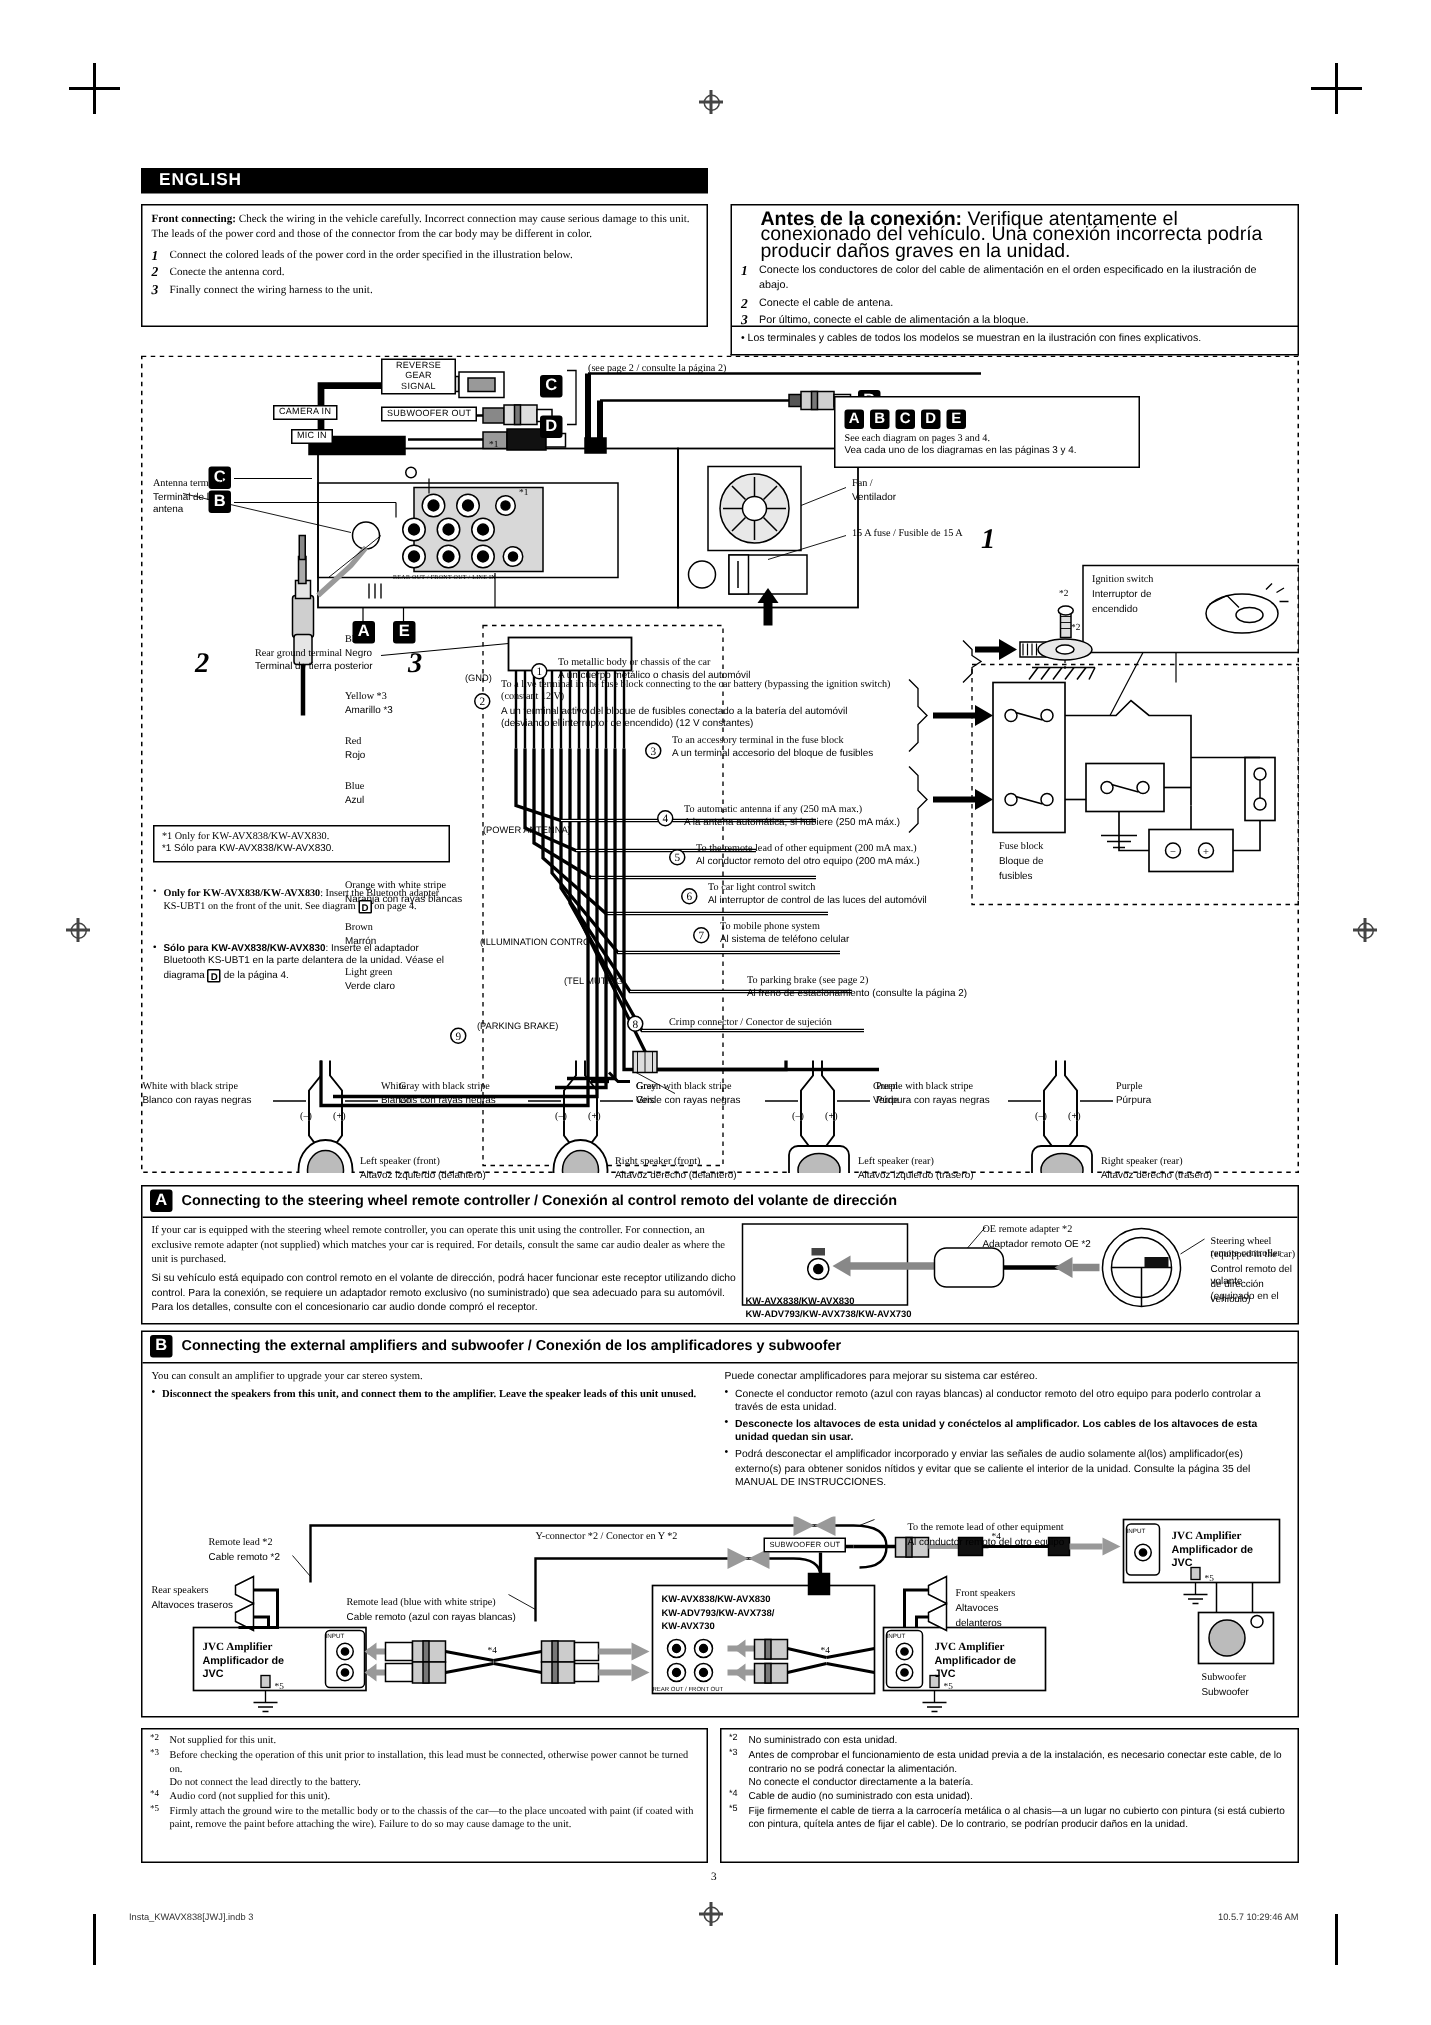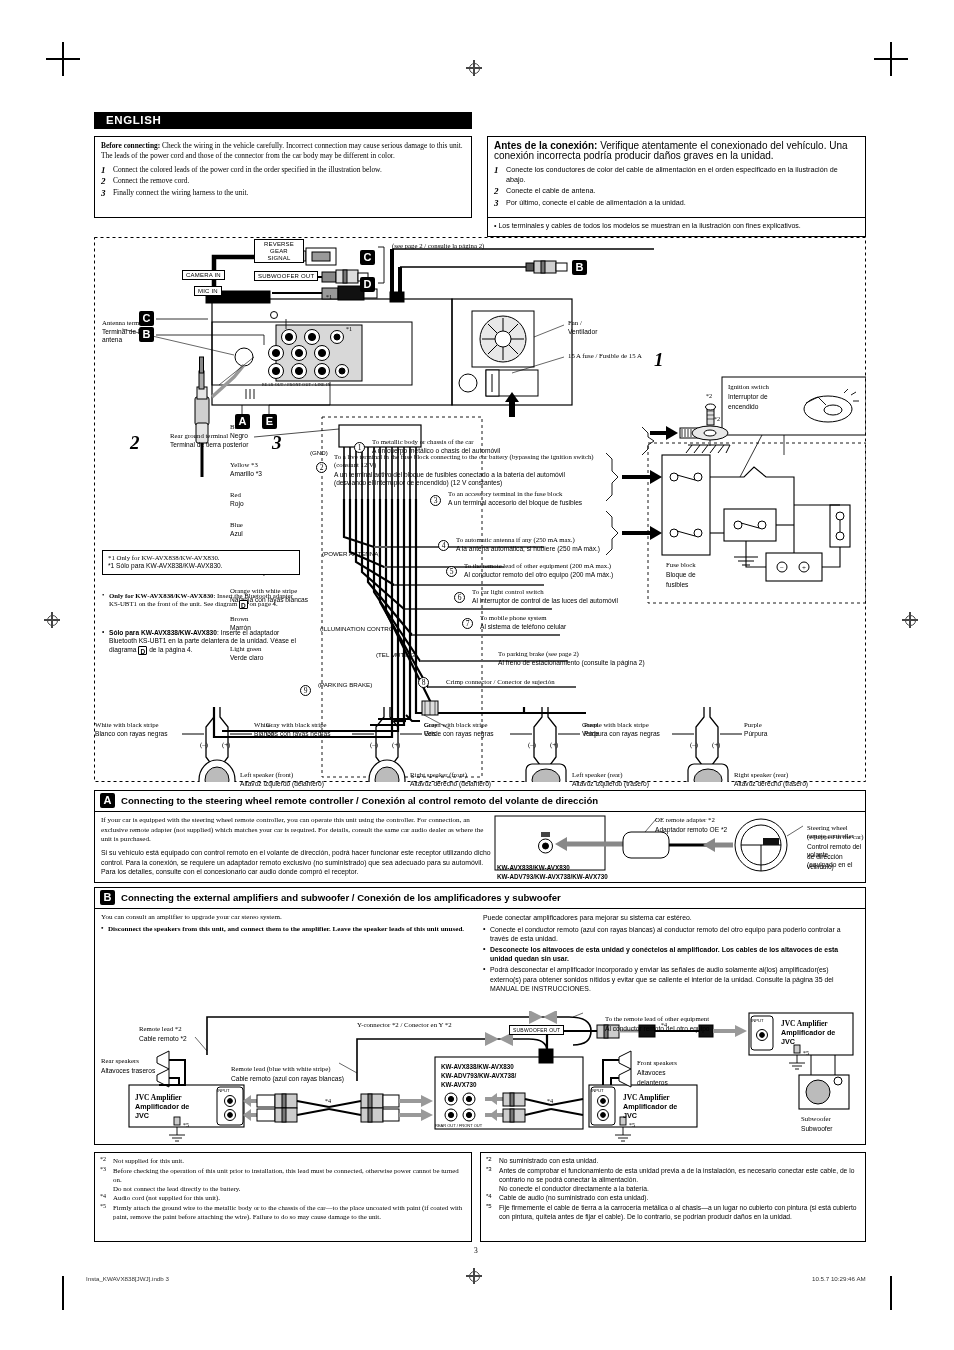--- a/index.html
+++ b/index.html
@@ -29,21 +29,21 @@
     font-size:11.5px; font-weight:600; letter-spacing:.6px;
     padding:3px 0 3px 12px; height:17px; line-height:11px;
   }
 
   .ibox { position:absolute; border:1px solid #000; }
 
   .en { font-family:"Liberation Serif", serif; }
   .es { font-family:"Liberation Sans", sans-serif; }
 
   .lead { font-size:7.4px; line-height:10.4px; }
-  .lead.es { font-size:10px; line-height:10.4px; }
+  .lead.es { font-size:13px; line-height:10.4px;margin-left:13px; }
   .lead b { font-weight:bold; }
 
   .numlist { margin:3px 0 0 0; }
   .numrow { display:flex; align-items:flex-start; margin-bottom:1.5px; }
   .numrow .n {
     font-family:"Liberation Serif", serif;
     font-weight:bold; font-style:italic; font-size:9px;
     width:12px; flex:0 0 12px; text-align:left;
   }
   .numrow .t { font-size:7.4px; line-height:10px; }
@@ -152,31 +152,31 @@
   <div class="reg" style="left:466px;top:1268px;">
       <div class="circ"></div>
     </div>
 
   <div class="langbar" style="left:94px;top:112px;width:378px;">
     <span>ENGLISH</span>
   </div>
 
   <div class="ibox" style="left:94px;top:136px;width:378px;height:82px;padding:4px 6px;">
     <div class="lead en">
-      <b>Before connecting:</b><span> Check the wiring in the vehicle carefully. Incorrect connection may cause serious damage to this unit.</span>
+      <b>Front connecting:</b><span> Check the wiring in the vehicle carefully. Incorrect connection may cause serious damage to this unit.</span>
     </div>
     <div class="lead en">The leads of the power cord and those of the connector from the car body may be different in color.</div>
     <div class="numlist en">
       <div class="numrow">
         <div class="n">1</div>
         <div class="t">Connect the colored leads of the power cord in the order specified in the illustration below.</div>
       </div>
       <div class="numrow">
         <div class="n">2</div>
-        <div class="t">Connect the remove cord.</div>
+        <div class="t">Conecte the antenna cord.</div>
       </div>
       <div class="numrow">
         <div class="n">3</div>
         <div class="t">Finally connect the wiring harness to the unit.</div>
       </div>
     </div>
   </div>
 
   <div class="ibox" style="left:487px;top:136px;width:379px;height:82px;padding:4px 6px;">
     <div class="lead es">
@@ -186,21 +186,21 @@
       <div class="numrow">
         <div class="n">1</div>
         <div class="t">Conecte los conductores de color del cable de alimentación en el orden especificado en la ilustración de abajo.</div>
       </div>
       <div class="numrow">
         <div class="n">2</div>
         <div class="t">Conecte el cable de antena.</div>
       </div>
       <div class="numrow">
         <div class="n">3</div>
-        <div class="t">Por último, conecte el cable de alimentación a la unidad.</div>
+        <div class="t">Por último, conecte el cable de alimentación a la bloque.</div>
       </div>
     </div>
   </div>
 
   <div class="ibox" style="left:487px;top:218px;width:379px;height:19px;border-top:none;padding:3px 6px;">
     <div class="bullet-note es" style="font-size:7px;">
       • <span>Los terminales y cables de todos los modelos se muestran en la ilustración con fines explicativos.</span>
     </div>
   </div>
 
@@ -654,20 +654,31 @@
     <div class="abs lbl7es" style="left:490px;top:493px;">Púrpura con rayas negras</div>
     <div class="abs lbl7" style="left:650px;top:484px;">Purple</div>
     <div class="abs lbl7es" style="left:650px;top:493px;">Púrpura</div>
     <div class="abs lbl7" style="left:596px;top:504px;">(–)</div>
     <div class="abs lbl7" style="left:618px;top:504px;">(+)</div>
     <div class="abs lbl7" style="left:640px;top:534px;">Right speaker (rear)</div>
     <div class="abs lbl7es" style="left:640px;top:543px;">Altavoz derecho (trasero)</div>
 
   </div>
 
+  <div class="notebox" style="left:556px;top:264px;width:204px;height:48px;padding:4px 6px;">
+    <div style="margin-bottom:2px;">
+      <span class="chip sq">A</span>
+      <span class="chip sq">B</span>
+      <span class="chip sq">C</span>
+      <span class="chip sq">D</span>
+      <span class="chip sq">E</span>
+    </div>
+    <div class="lbl7">See each diagram on pages 3 and 4.</div>
+    <div class="lbl7es">Vea cada uno de los diagramas en las páginas 3 y 4.</div>
+  </div>
 
   <div class="sec" style="left:94px;top:790px;width:772px;height:93px;">
     <div class="sechdr">
       <span class="chip big">A</span>
       <span class="ttl">Connecting to the steering wheel remote controller / Conexión al control remoto del volante de dirección</span>
     </div>
     <div style="position:relative;height:73px;">
       <div class="seccol en" style="position:absolute;left:6px;top:4px;width:390px;">If your car is equipped with the steering wheel remote controller, you can operate this unit using the controller. For connection, an exclusive remote adapter (not supplied) which matches your car is required. For details, consult the same car audio dealer as where the unit is purchased.</div>
       <div class="seccol es" style="position:absolute;left:6px;top:36px;width:390px;">Si su vehículo está equipado con control remoto en el volante de dirección, podrá hacer funcionar este receptor utilizando dicho control. Para la conexión, se requiere un adaptador remoto exclusivo (no suministrado) que sea adecuado para su automóvil. Para los detalles, consulte con el concesionario car audio donde compró el receptor.</div>
 

